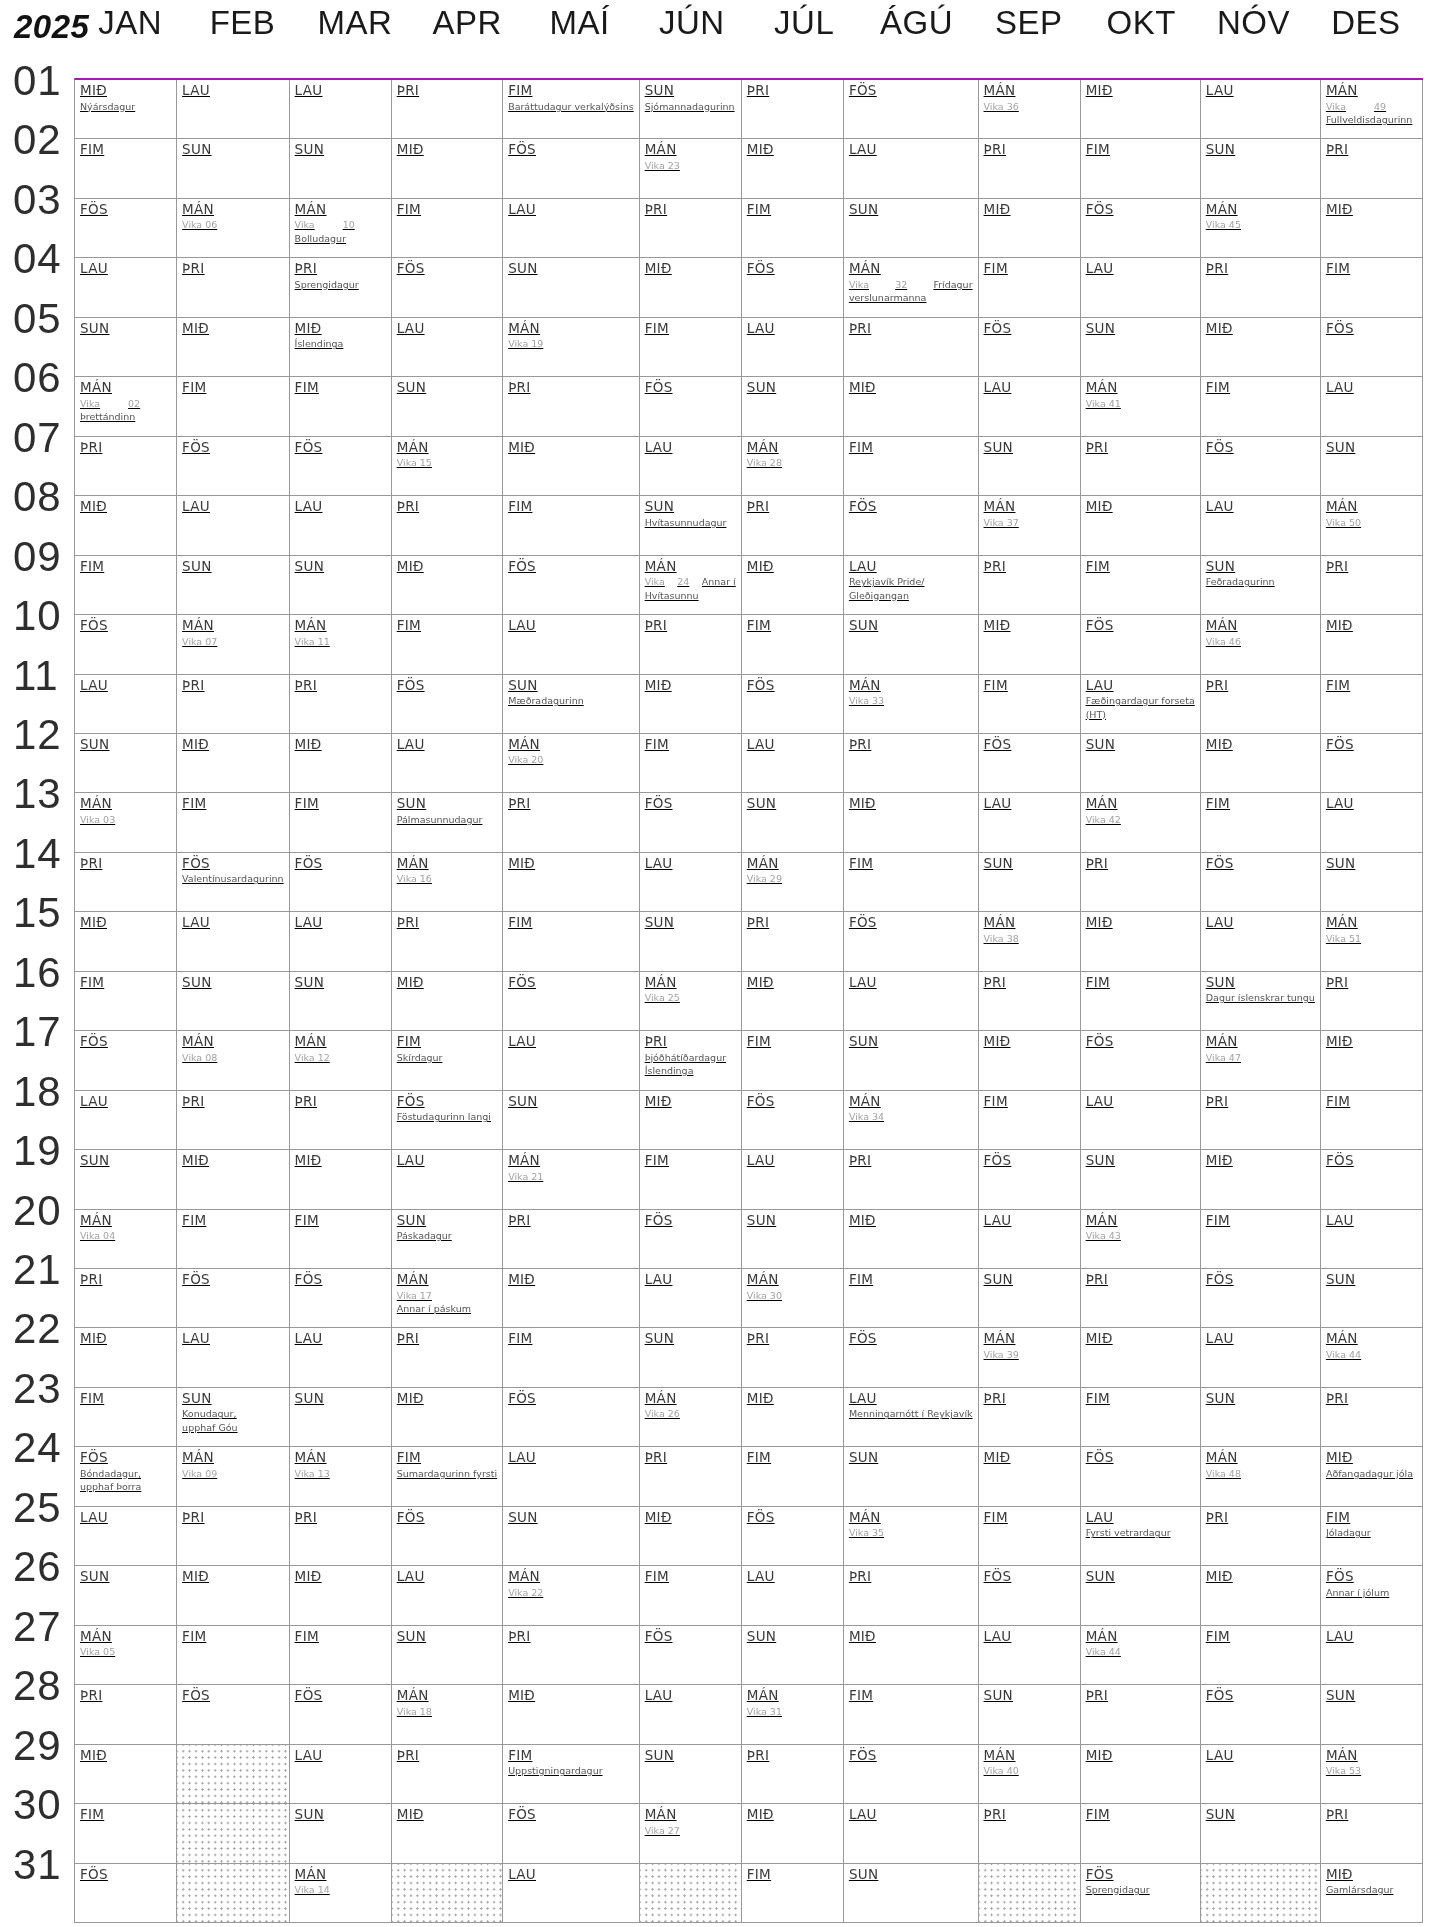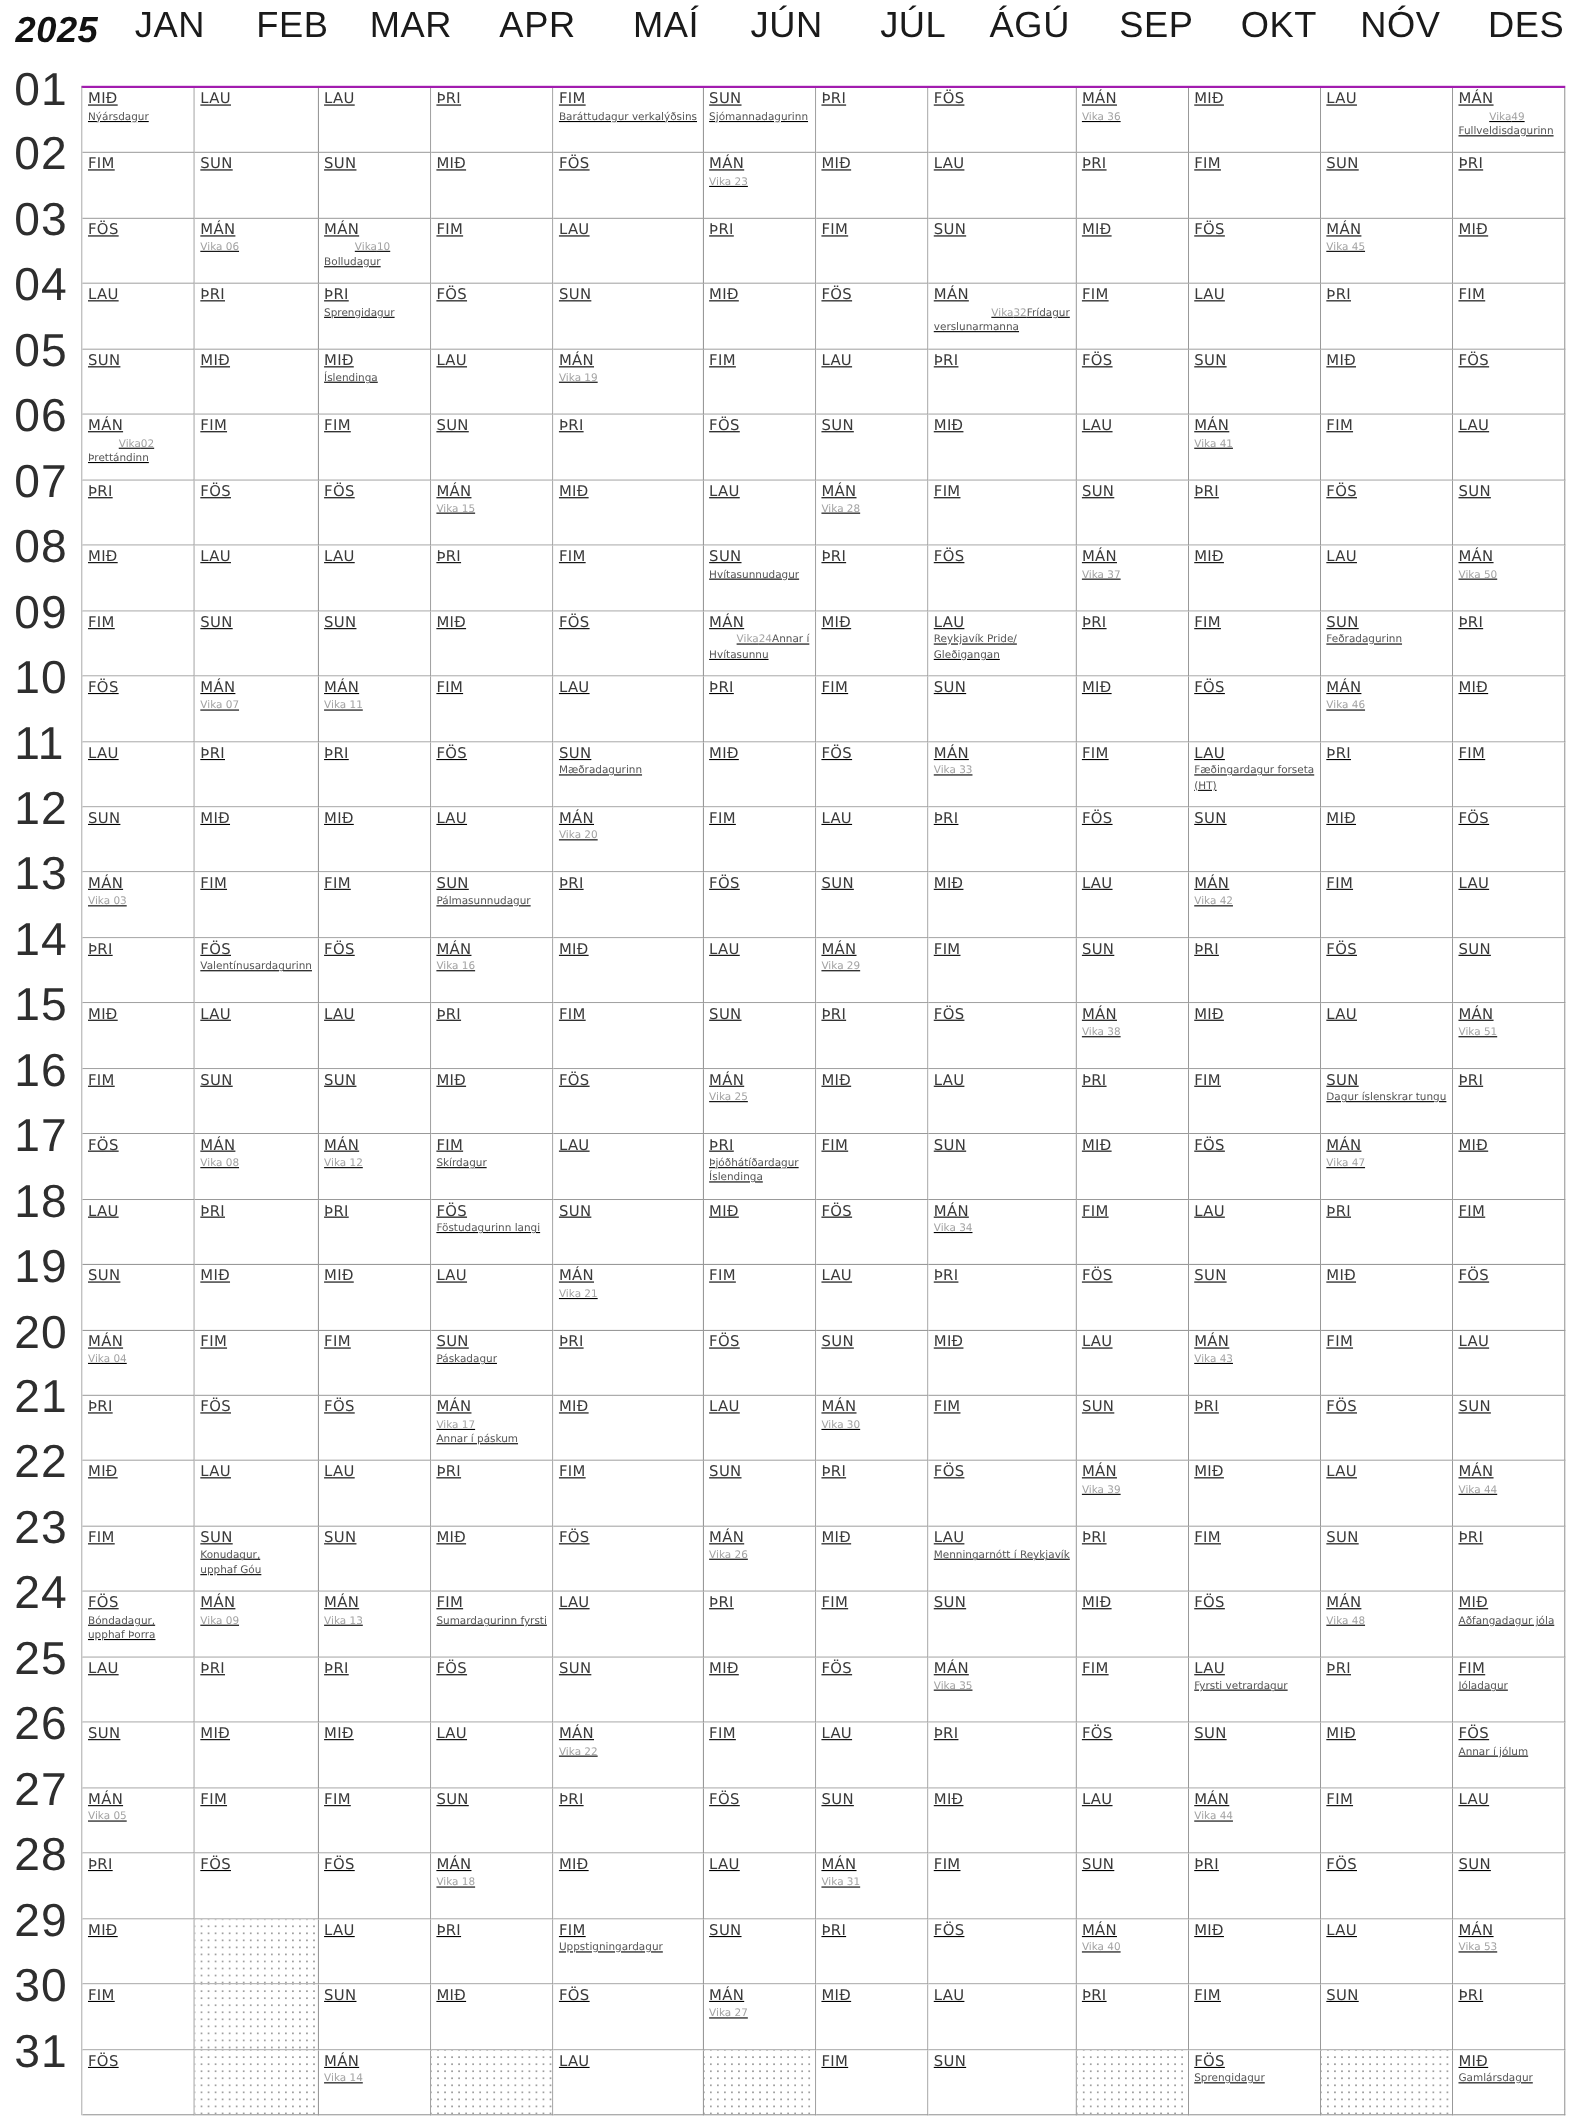--- a/index.html
+++ b/index.html
@@ -1,36 +1,36 @@
 <!DOCTYPE html>
 <html><head>
 <meta charset="utf-8">
 <style>
   html,body{margin:0;padding:0;background:#ffffff;}
   body{width:1445px;height:1927px;position:relative;font-family:"DejaVu Sans",sans-serif;overflow:hidden;}
   .year{position:absolute;left:14px;top:8px;font-family:"Liberation Sans",sans-serif;
         font-style:italic;font-weight:bold;font-size:33px;color:#121212;letter-spacing:0.5px;}
   .months-header{position:absolute;left:74px;top:2px;width:1348px;display:grid;
         grid-template-columns:repeat(12,1fr);}
-  .month-label{text-align:right;font-family:"Liberation Sans",sans-serif;font-size:33px;
+  .month-label{text-align:center;font-family:"Liberation Sans",sans-serif;font-size:33px;
         font-weight:400;color:#1a1a1a;letter-spacing:0.5px;line-height:1.25;}
   .gutter{position:absolute;left:0;top:60px;width:74px;height:1843px;display:grid;
         grid-template-rows:repeat(31,1fr);}
   .daynum{font-family:"Liberation Sans",sans-serif;font-size:42px;font-weight:400;
         color:#2e2e2e;padding-left:13px;line-height:1.0;letter-spacing:1px;}
   .grid{position:absolute;left:74px;top:78px;width:1348px;height:1843px;display:grid;
         grid-template-columns:repeat(12,1fr);grid-template-rows:repeat(31,1fr);
         border-left:1px solid #999;border-top:2px solid #a21caf;text-decoration:underline;}
   .cell{border-right:1px solid #999;border-bottom:1px solid #999;
         padding:3px 5px 2px 5px;overflow:visible;position:relative;background:#fff;}
   .cell.empty{background-image:radial-gradient(circle,#a0a0a0 0.9px,transparent 1.05px);
         background-size:6.4px 6.4px;background-position:3px 3px;}
   .wd{font-size:13.5px;color:#3a3a3a;letter-spacing:0.3px;line-height:1.15;margin-bottom:1px;}
   .line{font-size:9.5px;line-height:1.42;white-space:nowrap;}
-  .line.spread{display:flex;justify-content:flex-end;}
+  .line.spread{display:flex;justify-content:space-between;}
   .seg-g{color:#a2a2a2;}
   .seg-d{color:#555555;}
 </style>
 </head>
 <body>
 
 <div class="year">2025</div>
 <div class="months-header">
     <div class="month-label">JAN</div>
     <div class="month-label">FEB</div>

